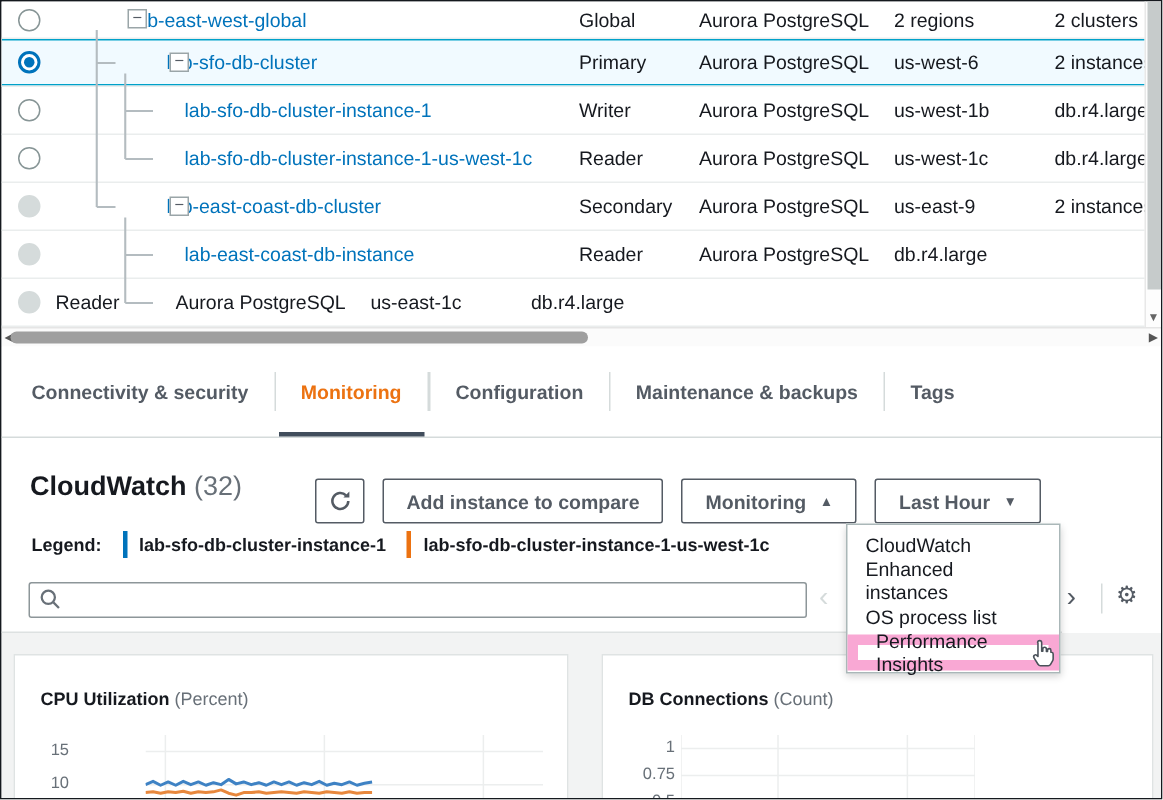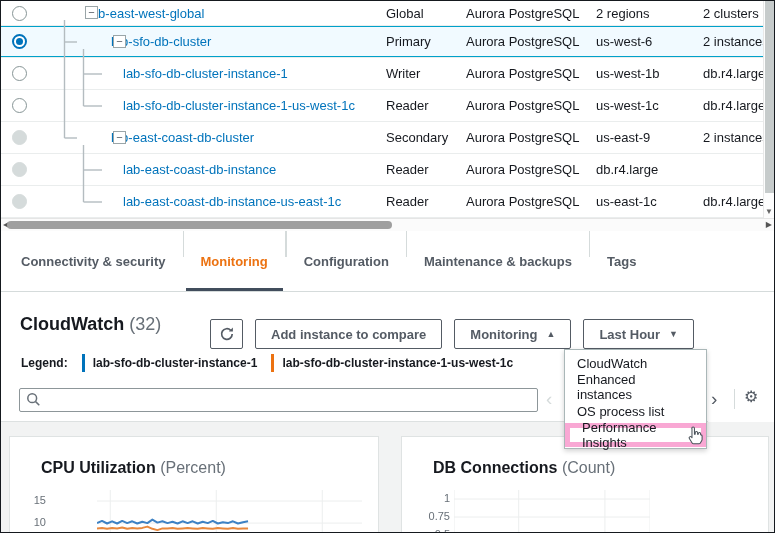--- a/index.html
+++ b/index.html
@@ -32,21 +32,21 @@
   .tree-overlay{position:absolute;left:0;top:0;pointer-events:none;z-index:2;}
   
   .vscroll{position:absolute;right:0;top:0;width:11px;height:217px;background:#fdfdfd;border-left:1px solid #e8e8e8;box-sizing:border-box;}
   .vscroll .thumb{position:absolute;left:1px;top:0;width:9px;height:192px;background:#c6cbcb;}
   .vscroll .btn{position:absolute;left:0;bottom:2px;width:100%;text-align:center;font-size:8px;color:#666;cursor:pointer;}
   .hscroll{position:absolute;left:0;top:217px;width:773px;height:13px;background:#fbfbfb;border-top:1px solid #e5e5e5;box-sizing:border-box;}
   .hscroll .thumb{position:absolute;left:6px;top:2px;width:385px;height:8px;background:#9f9f9f;border-radius:4px;}
   .hscroll .arrow{position:absolute;top:1px;font-size:8px;color:#555;cursor:pointer;}
   .hscroll .arrow.left{left:2px;} .hscroll .arrow.right{right:2px;}
   
-  .tabs{position:absolute;left:0;top:230px;width:775px;height:61px;display:flex;box-sizing:border-box;border-bottom:1px solid #d5dbdb;background:#fff;padding-left:3px;}
+  .tabs{position:absolute;left:0;top:230px;width:775px;height:61px;display:flex;align-items:center;box-sizing:border-box;border-bottom:1px solid #d5dbdb;background:#fff;padding-left:3px;}
   .tab{position:relative;height:100%;display:flex;align-items:center;padding:0 17px;font-size:13px;font-weight:bold;color:#545b64;cursor:pointer;}
   .tab.active{color:#ec7211;}
   .tab.active::after{content:'';position:absolute;left:2px;right:2px;bottom:0;height:3px;background:#414d5c;}
   .tab-div{width:1px;height:26px;background:#d5dbdb;}
   
   .controls{position:absolute;left:0;top:291px;width:707px;height:130px;background:#fff;border-bottom:1px solid #dde1e1;box-sizing:border-box;}
   .cw-title{position:absolute;left:19px;top:22px;font-size:18px;font-weight:bold;}
   .cw-count{color:#687078;font-weight:normal;}
   .btn-row{position:absolute;right:14px;top:27px;display:flex;gap:12px;}
   .awsbtn{height:30px;box-sizing:border-box;border:1px solid #545b64;border-radius:2px;background:#fff;color:#545b64;font-weight:bold;font-size:13px;display:flex;align-items:center;padding:0 15px;cursor:pointer;font-family:inherit;}
@@ -61,32 +61,32 @@
   .search-icon{position:absolute;left:7px;top:4px;}
   .pager{position:absolute;top:94px;font-size:19px;color:#545b64;line-height:26px;cursor:pointer;user-select:none;}
   .pager.disabled{color:#d5dbdb;cursor:default;}
   .pager-div{position:absolute;left:733px;top:97px;width:1px;height:20px;background:#d5dbdb;}
   .gear{position:absolute;left:743px;top:95px;font-size:16px;color:#545b64;cursor:pointer;}
   
   .charts{position:absolute;left:0;top:421px;width:775px;height:112px;background:#f2f3f3;}
   .chart-card{position:absolute;top:14px;height:170px;background:#fff;border:1px solid #dfe3e3;box-sizing:border-box;}
   .chart-card.c1{left:8px;width:370px;}
   .chart-card.c2{left:400px;width:368px;}
-  .chart-title{position:absolute;left:17px;top:22px;font-size:16px;font-weight:bold;color:#16191f;margin-left:14px;}
+  .chart-title{position:absolute;left:17px;top:22px;font-size:12px;font-weight:bold;color:#16191f;}
   .chart-unit{color:#687078;font-weight:normal;}
   .chart-row{position:absolute;top:53px;left:0;display:flex;}
   .ylabels{position:relative;font-size:11px;color:#687078;}
   .c1 .ylabels{width:87px;} .c2 .ylabels{width:52px;}
   .ylabels span{position:absolute;} 
   .c1 .ylabels span{right:51px;} .c2 .ylabels span{right:4px;}
   .plot{display:block;}
   
   .dropdown{position:absolute;left:563px;top:348px;width:143px;background:#fff;border:1px solid #aab7b8;box-shadow:0 2px 5px rgba(0,0,0,.18);box-sizing:border-box;z-index:20;padding:1px 0;}
   .dd-item{height:24px;display:flex;align-items:center;padding:0 12px;font-size:13px;color:#16191f;cursor:pointer;box-sizing:border-box;}
-  .dd-item.hover{border:5px solid #f9a8d4;}
+  .dd-item.hover{border:7px solid #f9a8d4;}
   .cursor-icon{position:absolute;left:684px;top:424px;z-index:30;pointer-events:none;}
 </style>
 </head>
 <body>
 
 <div class="screen">
 
   <div class="table-area">
 
     <div class="trow first lvl0">
@@ -166,23 +166,20 @@
       </span>
       <span class="cell c-role">Reader</span>
       <span class="cell c-engine">Aurora PostgreSQL</span>
       <span class="cell c-size">db.r4.large</span>
     </div>
 
     <div class="trow lvl2">
       <span class="cell c-radio">
           <span class="radio disabled"></span>
         </span>
-      <span class="cell c-name">
-        <a class="name-link">lab-east-coast-db-instance-us-east-1c</a>
-      </span>
       <span class="cell c-role">Reader</span>
       <span class="cell c-engine">Aurora PostgreSQL</span>
       <span class="cell c-region">us-east-1c</span>
       <span class="cell c-size">db.r4.large</span>
     </div>
 
     <svg class="tree-overlay" width="773" height="217">
       <g stroke="#b4bcc0" stroke-width="1.4" fill="none">
         <path d="M63.5 19 V137"></path>
         <path d="M63.5 41 H76"></path>

